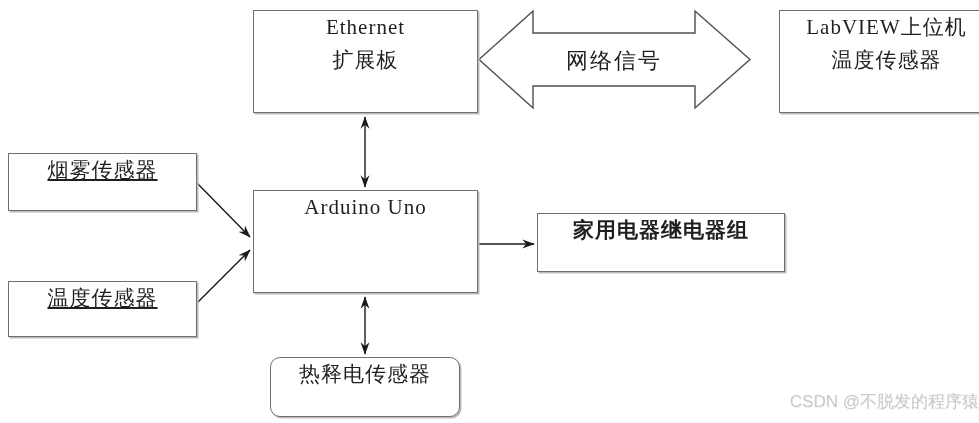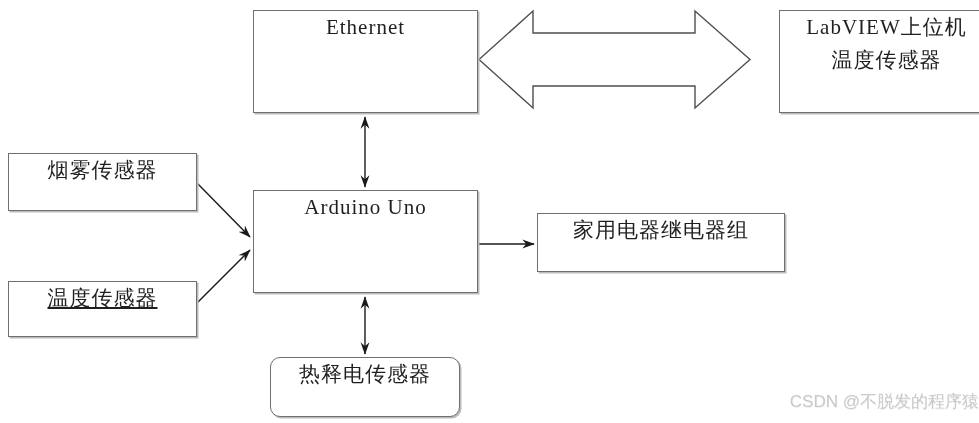--- a/index.html
+++ b/index.html
@@ -83,43 +83,45 @@
 
     <line x1="365" y1="297" x2="365" y2="354" marker-start="url(#ah)" marker-end="url(#ah)"></line>
 
     <line x1="479" y1="244" x2="534" y2="244" marker-end="url(#ah)"></line>
 
     <line x1="197" y1="183" x2="250" y2="237" marker-end="url(#ah)"></line>
 
     <line x1="197" y1="303" x2="250" y2="250" marker-end="url(#ah)"></line>
   </svg>
 
+  <div id="network-signal-label">网络信号</div>
 
   <div class="box" style="left:253px; top:10px; width:225px; height:103px;">
     <div class="line">Ethernet</div>
+    <div class="line">扩展板</div>
   </div>
 
   <div class="box" style="left:779px; top:10px; width:215px; height:103px;">
     <div class="line">LabVIEW上位机</div>
     <div class="line">温度传感器</div>
   </div>
 
-  <div class="box" style="left:8px; top:153px; width:189px; height:58px;">
+  <div class="box" style="left:8px; top:153px; width:189px; height:58px;text-decoration:underline;">
     <div class="line">烟雾传感器</div>
   </div>
 
   <div class="box" style="left:8px; top:281px; width:189px; height:56px;text-decoration:underline;">
     <div class="line">温度传感器</div>
   </div>
 
   <div class="box" style="left:253px; top:190px; width:225px; height:103px;">
     <div class="line">Arduino Uno</div>
   </div>
 
-  <div class="box" style="left:537px; top:213px; width:248px; height:59px;">
+  <div class="box" style="left:537px; top:213px; width:248px; height:59px;font-weight:bold;">
     <div class="line">家用电器继电器组</div>
   </div>
 
   <div class="box" style="left:270px; top:357px; width:190px; height:60px;border-radius:10px;">
     <div class="line">热释电传感器</div>
   </div>
 
   <div id="watermark">CSDN @不脱发的程序猿</div>
 
 </div>

